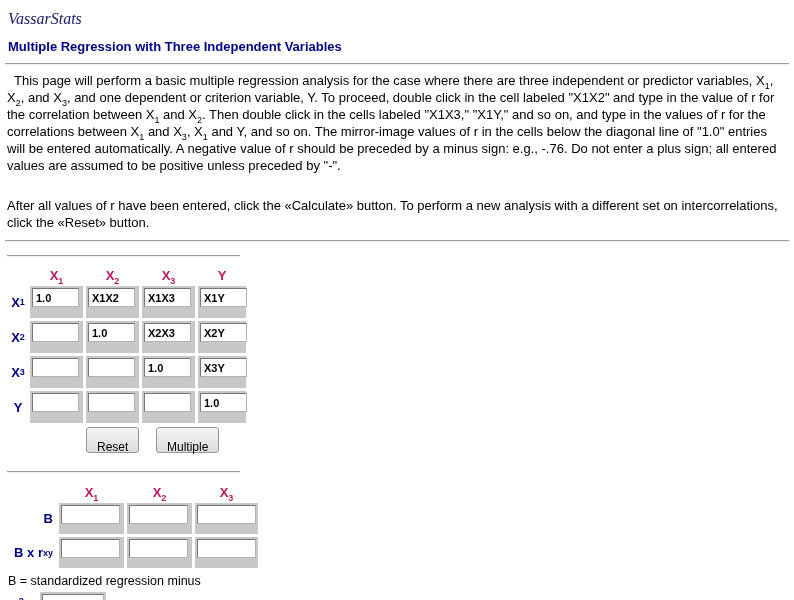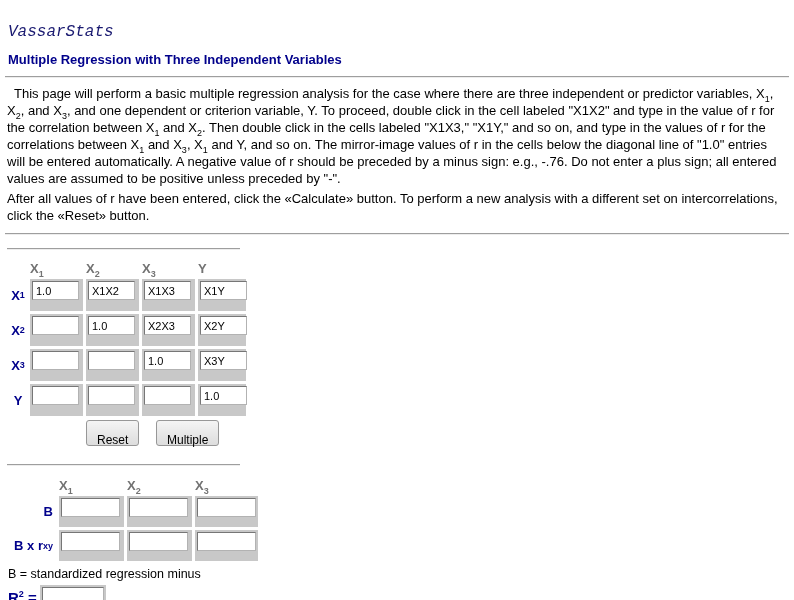--- a/index.html
+++ b/index.html
@@ -1,43 +1,43 @@
 <!DOCTYPE html>
 <html><head>
 <meta charset="utf-8">
 <style>
   html,body{margin:0;padding:0;}
   body{
     width:794px;height:600px;overflow:hidden;background:#ffffff;
     font-family:"Liberation Sans",sans-serif;font-size:13px;color:#000;
   }
   .page{padding:0 5px;}
-  .logo{font-family:Liberation Mono, monospace;font-style:italic;font-size:16px;
-        color:#191970;margin:23px 0 0 3px;display:inline-block;}
+  .logo{font-family:Liberation Serif, serif;font-style:italic;font-size:16px;
+        color:#191970;margin:10px 0 0 3px;display:inline-block;}
   .title{color:#00008B;font-weight:bold;font-size:13px;line-height:15px;margin:11px 0 0 3px;}
   .hr-full{border:none;height:0;border-top:1px solid #9e9e9e;border-bottom:1px solid #ededed;margin:9px 0 0 0;}
   .hr-short{border:none;height:0;border-top:1px solid #9e9e9e;border-bottom:1px solid #ededed;
             width:233px;margin:13px 0 0 2px;}
   .para{margin:7px 2px 0 2px;line-height:17px;}
   .para.indent{text-indent:7px;}
-  .para2{margin-top:3px;}
+  .para2{margin-top:23px;}
   sub{font-size:9px;line-height:0;}
   sup{font-size:9px;line-height:0;}
   
   .matrix-grid{display:grid;grid-template-columns:18px 53px 53px 53px 48px;gap:3px;
                margin:11px 0 0 4px;}
   .w-grid{display:grid;grid-template-columns:46px 65px 65px 63px;gap:3px;margin:12px 0 0 5px;}
-  .colhead{color:#737373;font-weight:bold;font-size:13px;text-align:left;height:15px;}
+  .colhead{color:#be185d;font-weight:bold;font-size:13px;text-align:center;height:15px;}
   .rowlab{color:#00008B;font-weight:bold;font-size:13px;display:flex;align-items:center;justify-content:center;}
   .rowlab.right{justify-content:flex-end;padding-right:3px;}
   .cell{background:#c8c8c8;height:32px;}
   .cell.h31{height:31px;}
   .cell input{display:block;margin:2px;width:47px;height:19px;box-sizing:border-box;
       border:1px solid #767676;border-bottom-color:#b2b2b2;border-right-color:#b2b2b2;
-      background:#fff;font-family:"Liberation Sans",sans-serif;font-size:11px;padding:1px 3px;}
+      background:#fff;font-family:"Liberation Sans",sans-serif;font-size:11px;padding:1px 3px;font-weight:bold;}
   .w-grid .cell input{width:59px;}
   .btnrow{margin:4px 0 0 81px;}
   .btn{font-family:"Liberation Sans",sans-serif;font-size:12px;color:#000;
        background:linear-gradient(#f4f4f4,#dddddd);border:1px solid #979797;border-radius:3px;
        padding:12px 10px;height:21px;margin-right:13px;}
   .note{font-size:12.5px;margin:6px 0 0 3px;}
   .r2row{display:flex;align-items:flex-start;margin:4px 0 0 3px;}
   .r2lab{color:#00008B;font-weight:bold;font-size:15px;margin:4px 3px 0 0;}
   .r2cell{background:#c8c8c8;width:66px;height:34px;}
   .r2cell input{display:block;margin:2px;width:62px;height:20px;box-sizing:border-box;

